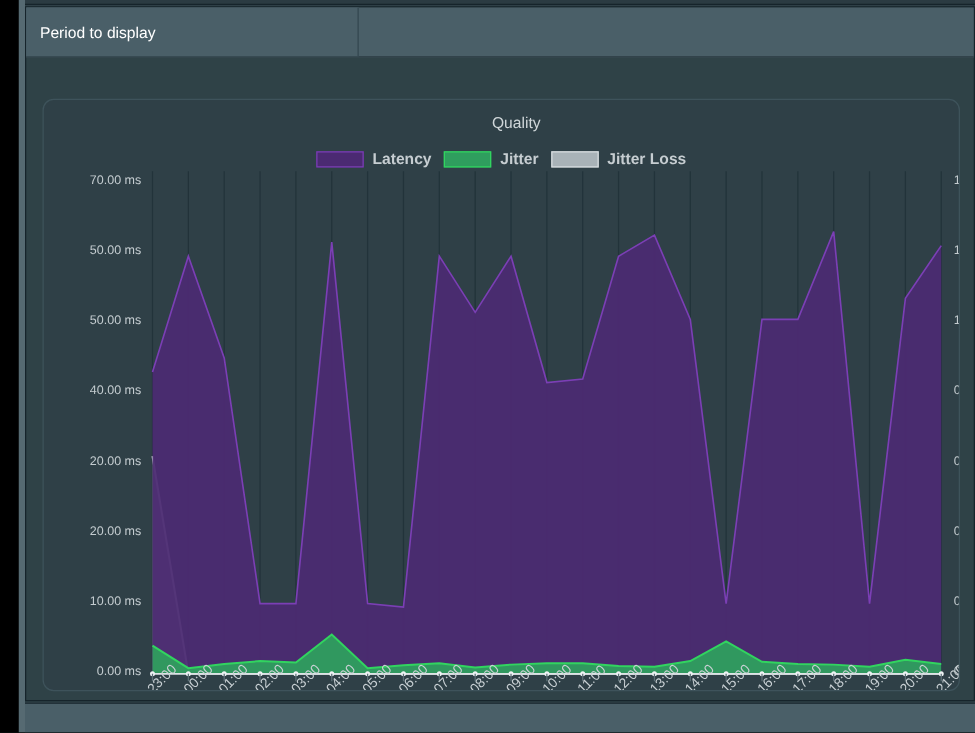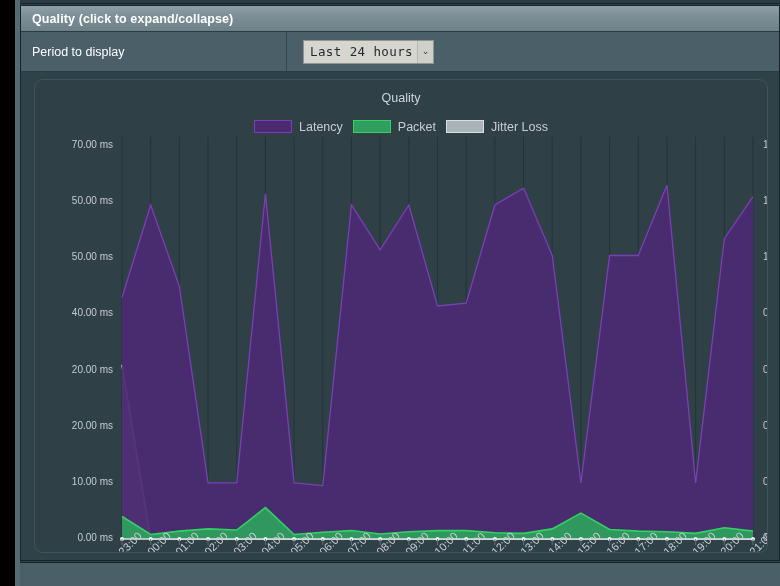--- a/index.html
+++ b/index.html
@@ -106,33 +106,33 @@
     position: absolute;
     left: 13px; top: 73px;
     width: 734px; height: 474px;
     background: #2f4047;
     border: 1px solid #3e535b;
     border-radius: 9px;
     overflow: hidden;
   }
   .chart-title {
     position: absolute;
-    left: 0; top: 11px; width: 100%;
+    left: 12px; top: 11px; width: 100%;
     text-align: center;
     font-size: 12.5px;
     color: #cfd6d9;
   }
   
   .legend {
     position: absolute;
     left: 0; top: 40px; width: 100%;
     display: flex; justify-content: center; align-items: center;
     gap: 10px;
   }
-  .legend-item { display: flex; align-items: flex-start; gap: 7px; }
+  .legend-item { display: flex; align-items: flex-end; gap: 7px; font-weight: bold; }
   .legend-swatch {
     width: 38px; height: 13px;
     border: 1px solid;
   }
   .legend-text {
     font-size: 12.5px;
     color: #c6cdd1;
   }
   
   .plot-wrap {
@@ -167,47 +167,38 @@
 <div id="app">
 
   <div class="outer-left-gutter"></div>
   <div class="outer-rail"></div>
 
   <div class="page-body">
     <div class="top-strip"></div>
 
     <div class="panel">
 
-      <div class="panel-header">
-        <span class="panel-header-title">Quality (click to expand/collapse)</span>
-      </div>
 
       <div class="period-row">
         <div class="period-label-cell">
           <span class="period-label">Period to display</span>
-        </div>
-        <div class="period-select-cell">
-          <div class="select-box">
-            <span class="select-value">Last 24 hours</span>
-            <span class="select-arrow">⌄</span>
-          </div>
         </div>
       </div>
 
       <div class="chart-card">
         <div class="chart-title">Quality</div>
 
         <div class="legend">
           <div class="legend-item">
             <span class="legend-swatch" style="background: rgb(75, 42, 114); border-color: rgb(123, 63, 181);"></span>
             <span class="legend-text">Latency</span>
           </div>
           <div class="legend-item">
             <span class="legend-swatch" style="background: rgb(47, 158, 94); border-color: rgb(49, 212, 95);"></span>
-            <span class="legend-text">Packet</span>
+            <span class="legend-text">Jitter</span>
           </div>
           <div class="legend-item">
             <span class="legend-swatch" style="background: rgb(169, 179, 184); border-color: rgb(215, 221, 224);"></span>
             <span class="legend-text">Jitter Loss</span>
           </div>
         </div>
 
         <div class="plot-wrap" id="plot-wrap">
             <svg class="plot-svg" width="734" height="474">
               <line x1="87" y1="57" x2="87" y2="459" stroke="#22333a" stroke-width="1"></line>

